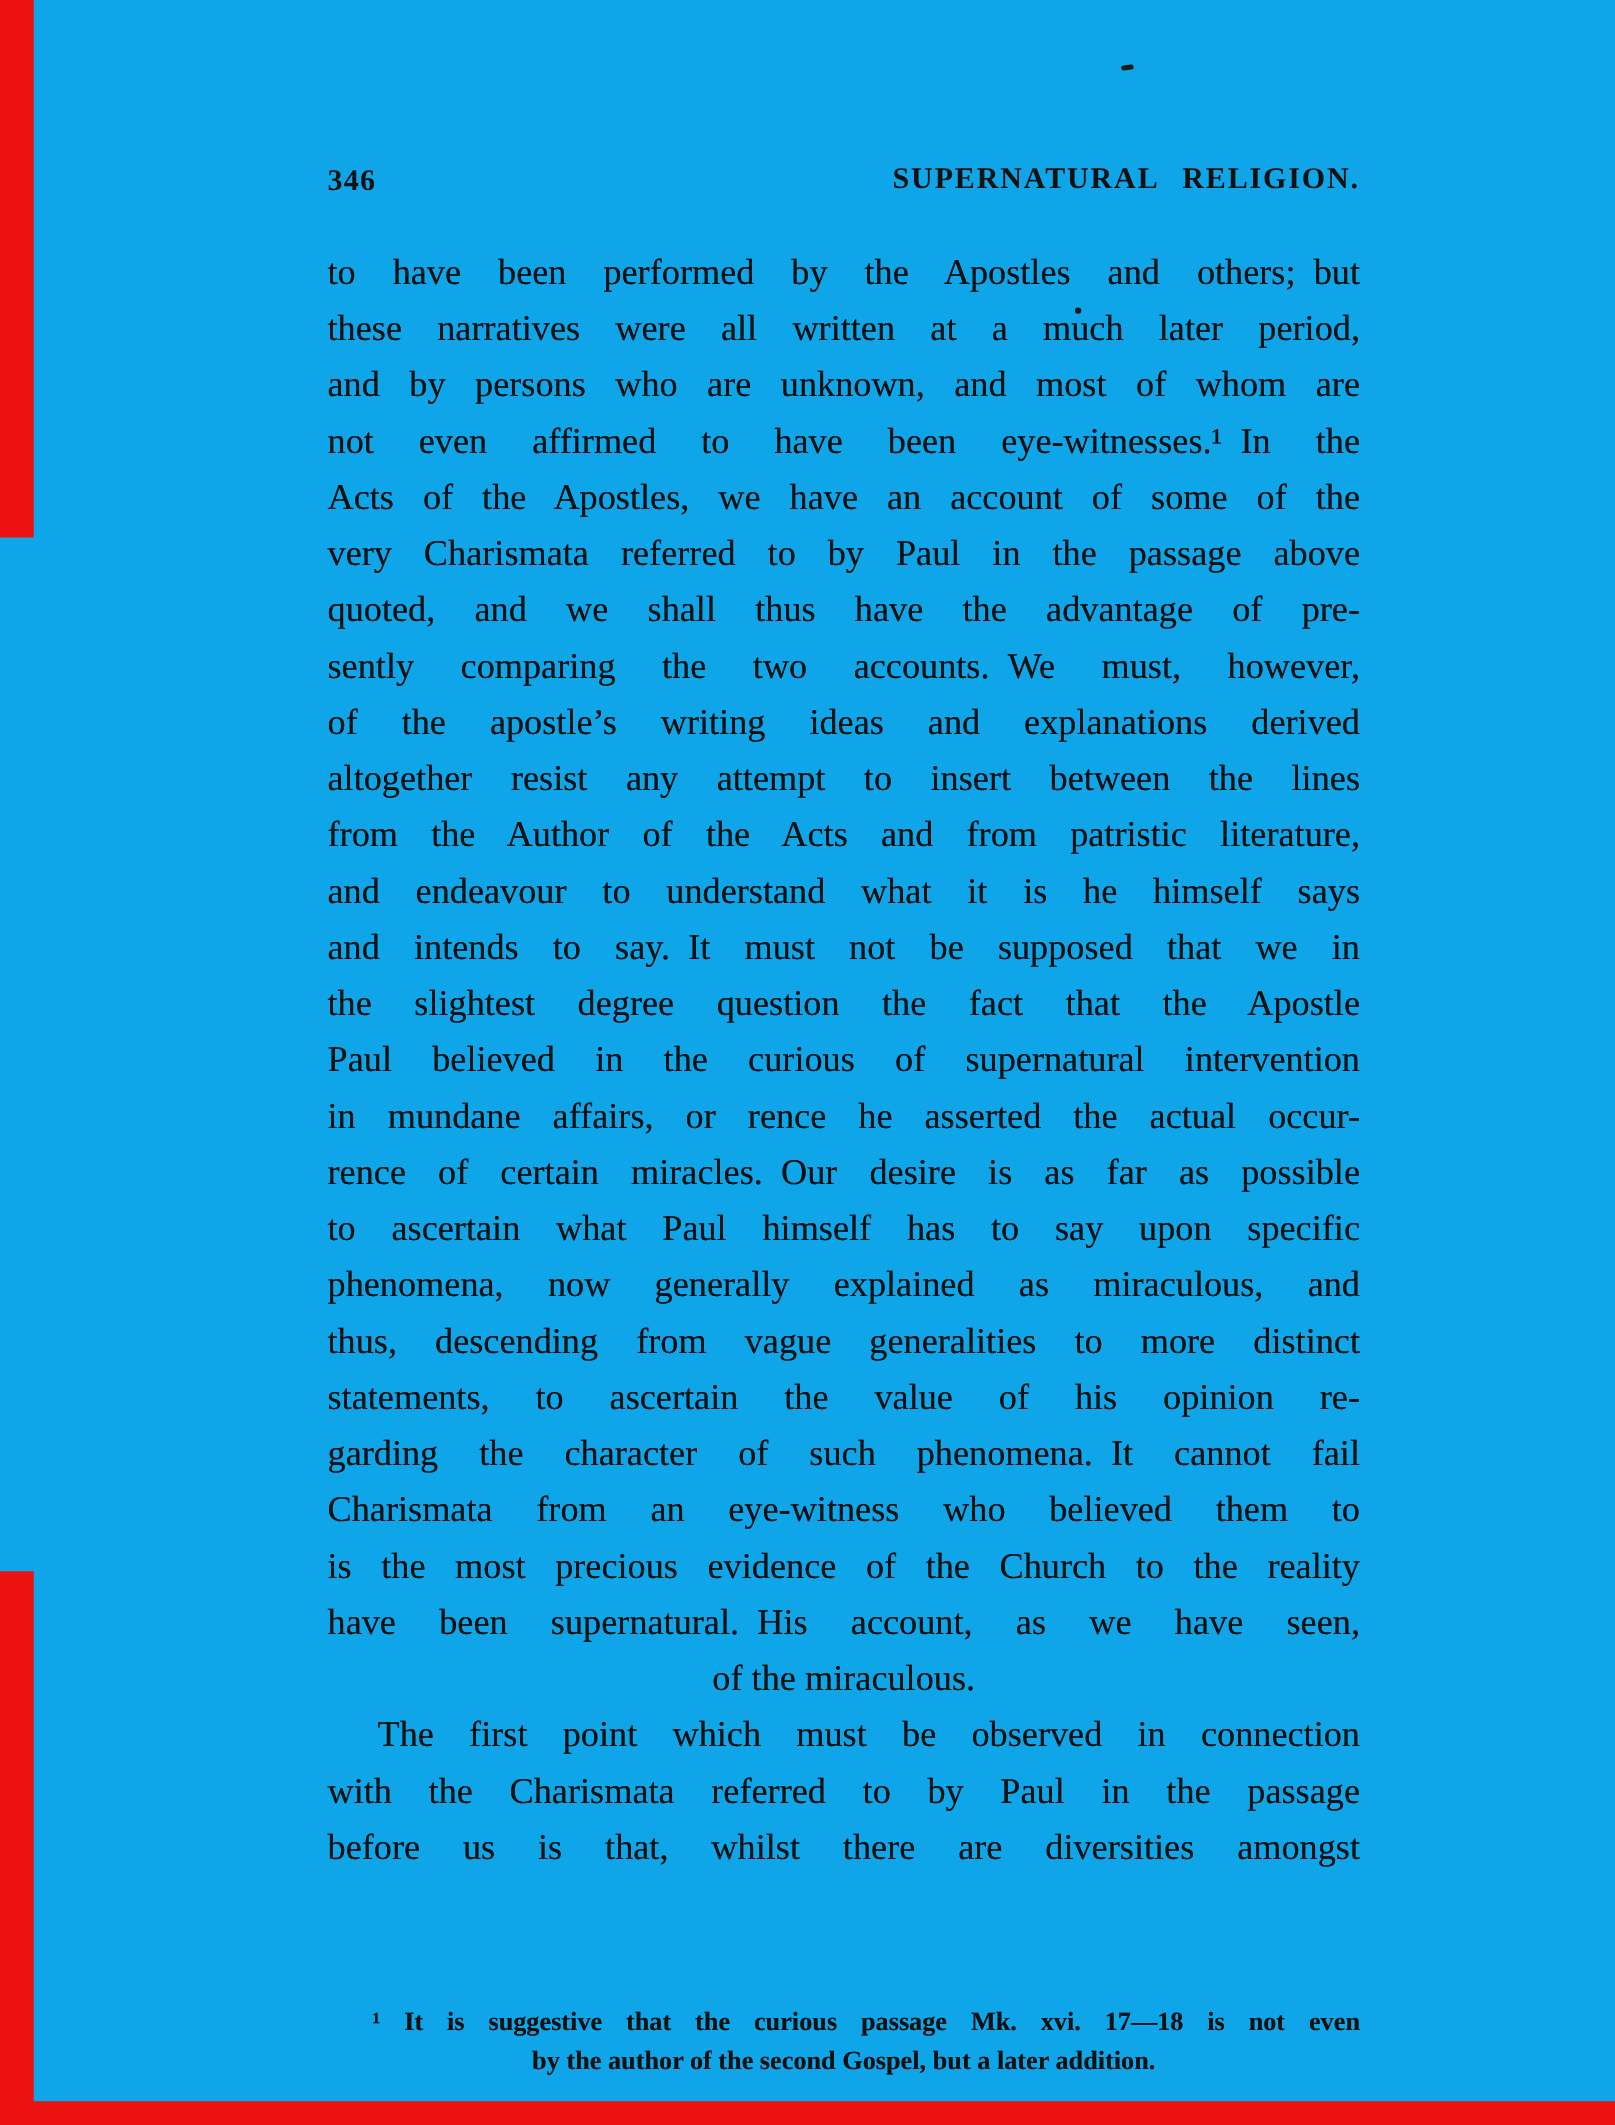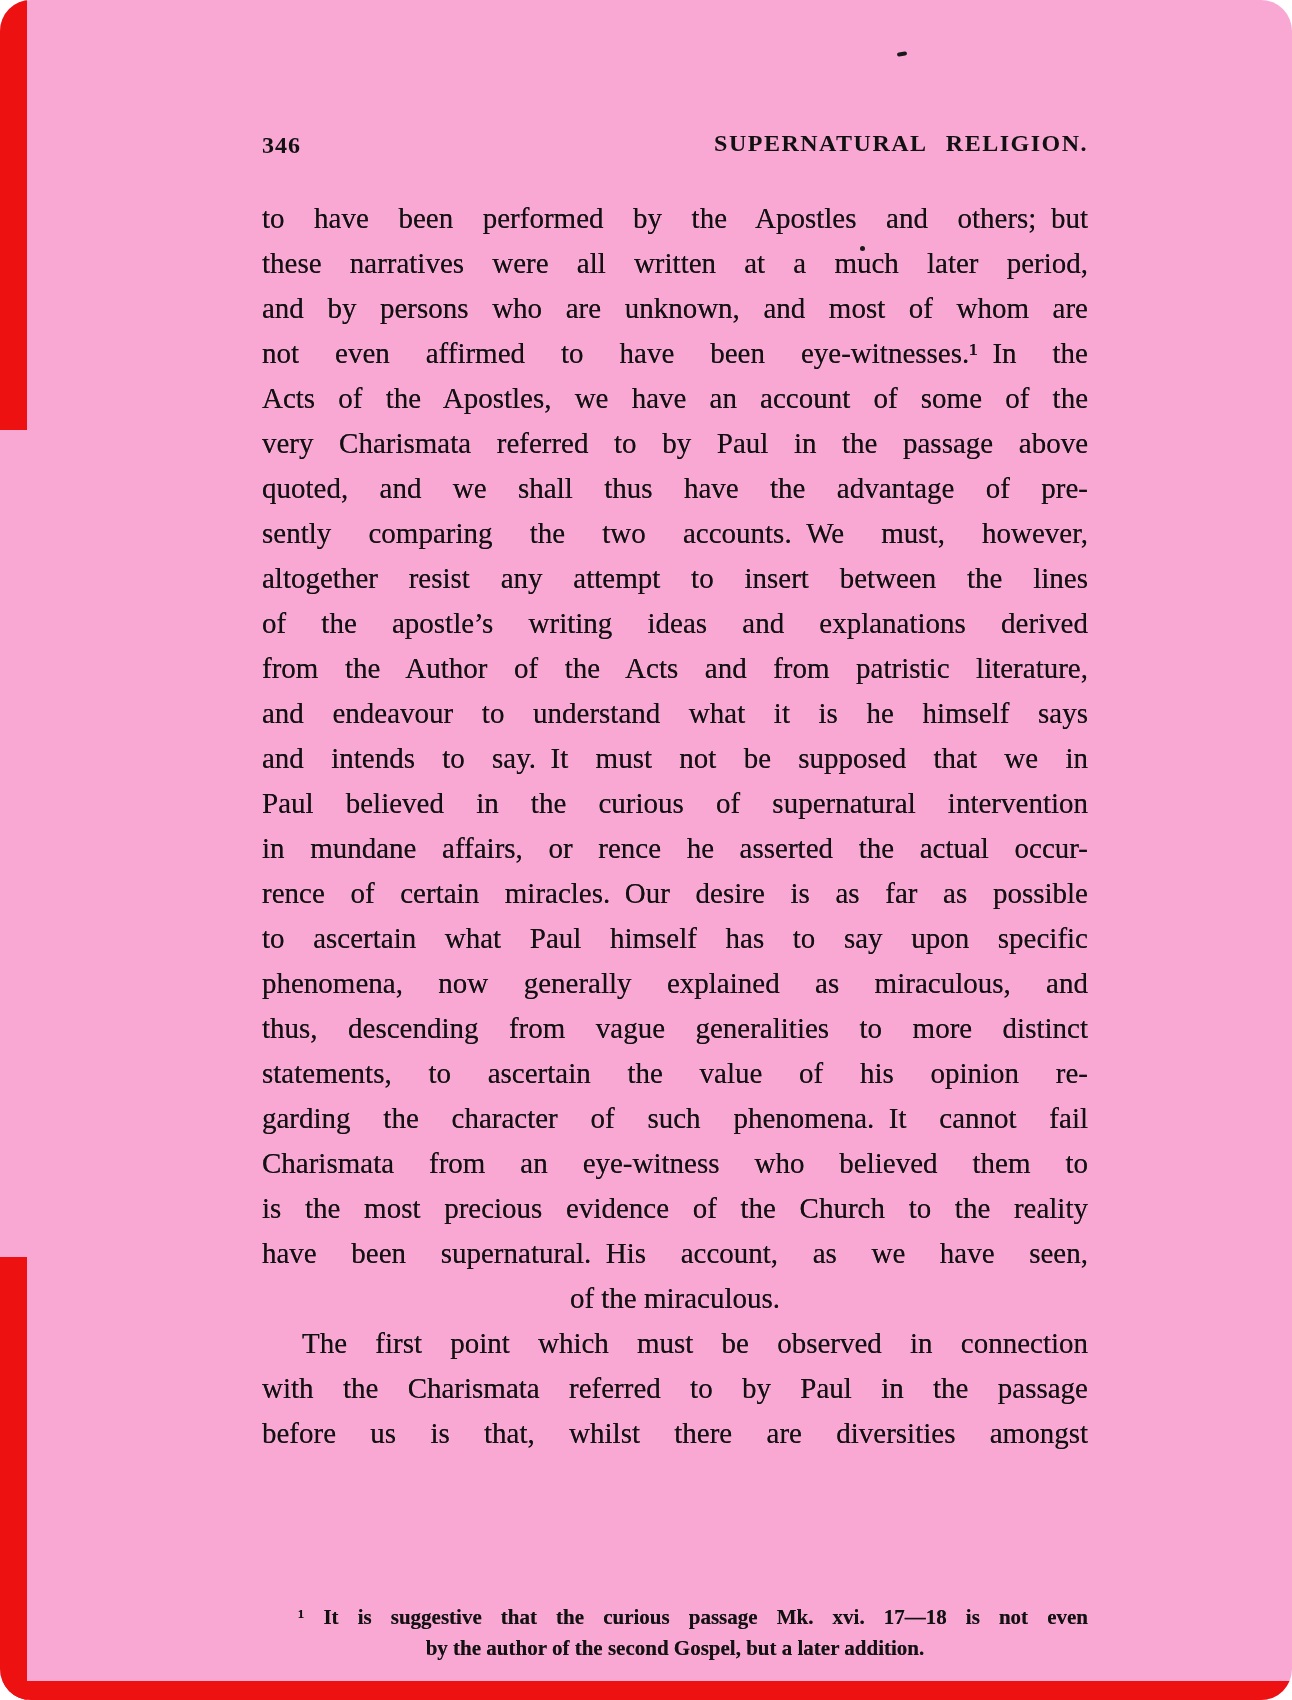--- a/index.html
+++ b/index.html
@@ -4,25 +4,24 @@
 <style>
   html, body {
     margin: 0;
     padding: 0;
     background: #ffffff;
   }
   .page {
     position: relative;
     width: 1292px;
     height: 1700px;
-    background: #f9a8d4;
+    background: #0ea5e9;
     overflow: hidden;
     font-family: "Liberation Serif", "DejaVu Serif", serif;
     color: #111111;
-    border-radius: 31px;
   }
   
   .mark {
     position: absolute;
     background: var(--mark-red, #ee1111);
   }
   .mark-left-top    { left: 0; top: 0;      width: 27px;  height: 430px; }
   .mark-left-bottom { left: 0; top: 1257px; width: 27px;  height: 443px; }
   .mark-bottom      { left: 0; top: 1681px; width: 1292px; height: 19px; }
   
@@ -111,25 +110,26 @@
 
   <div class="body-text">
     <div class="line">to have been performed by the Apostles and others; but</div>
     <div class="line">these narratives were all written at a much later period,</div>
     <div class="line">and by persons who are unknown, and most of whom are</div>
     <div class="line">not even affirmed to have been eye-witnesses.¹ In the</div>
     <div class="line">Acts of the Apostles, we have an account of some of the</div>
     <div class="line">very Charismata referred to by Paul in the passage above</div>
     <div class="line">quoted, and we shall thus have the advantage of pre-</div>
     <div class="line">sently comparing the two accounts. We must, however,</div>
+    <div class="line">of the apostle’s writing ideas and explanations derived</div>
     <div class="line">altogether resist any attempt to insert between the lines</div>
-    <div class="line">of the apostle’s writing ideas and explanations derived</div>
     <div class="line">from the Author of the Acts and from patristic literature,</div>
     <div class="line">and endeavour to understand what it is he himself says</div>
     <div class="line">and intends to say. It must not be supposed that we in</div>
+    <div class="line">the slightest degree question the fact that the Apostle</div>
     <div class="line">Paul believed in the curious of supernatural intervention</div>
     <div class="line">in mundane affairs, or rence he asserted the actual occur-</div>
     <div class="line">rence of certain miracles. Our desire is as far as possible</div>
     <div class="line">to ascertain what Paul himself has to say upon specific</div>
     <div class="line">phenomena, now generally explained as miraculous, and</div>
     <div class="line">thus, descending from vague generalities to more distinct</div>
     <div class="line">statements, to ascertain the value of his opinion re-</div>
     <div class="line">garding the character of such phenomena. It cannot fail</div>
     <div class="line">Charismata from an eye-witness who believed them to</div>
     <div class="line">is the most precious evidence of the Church to the reality</div>

